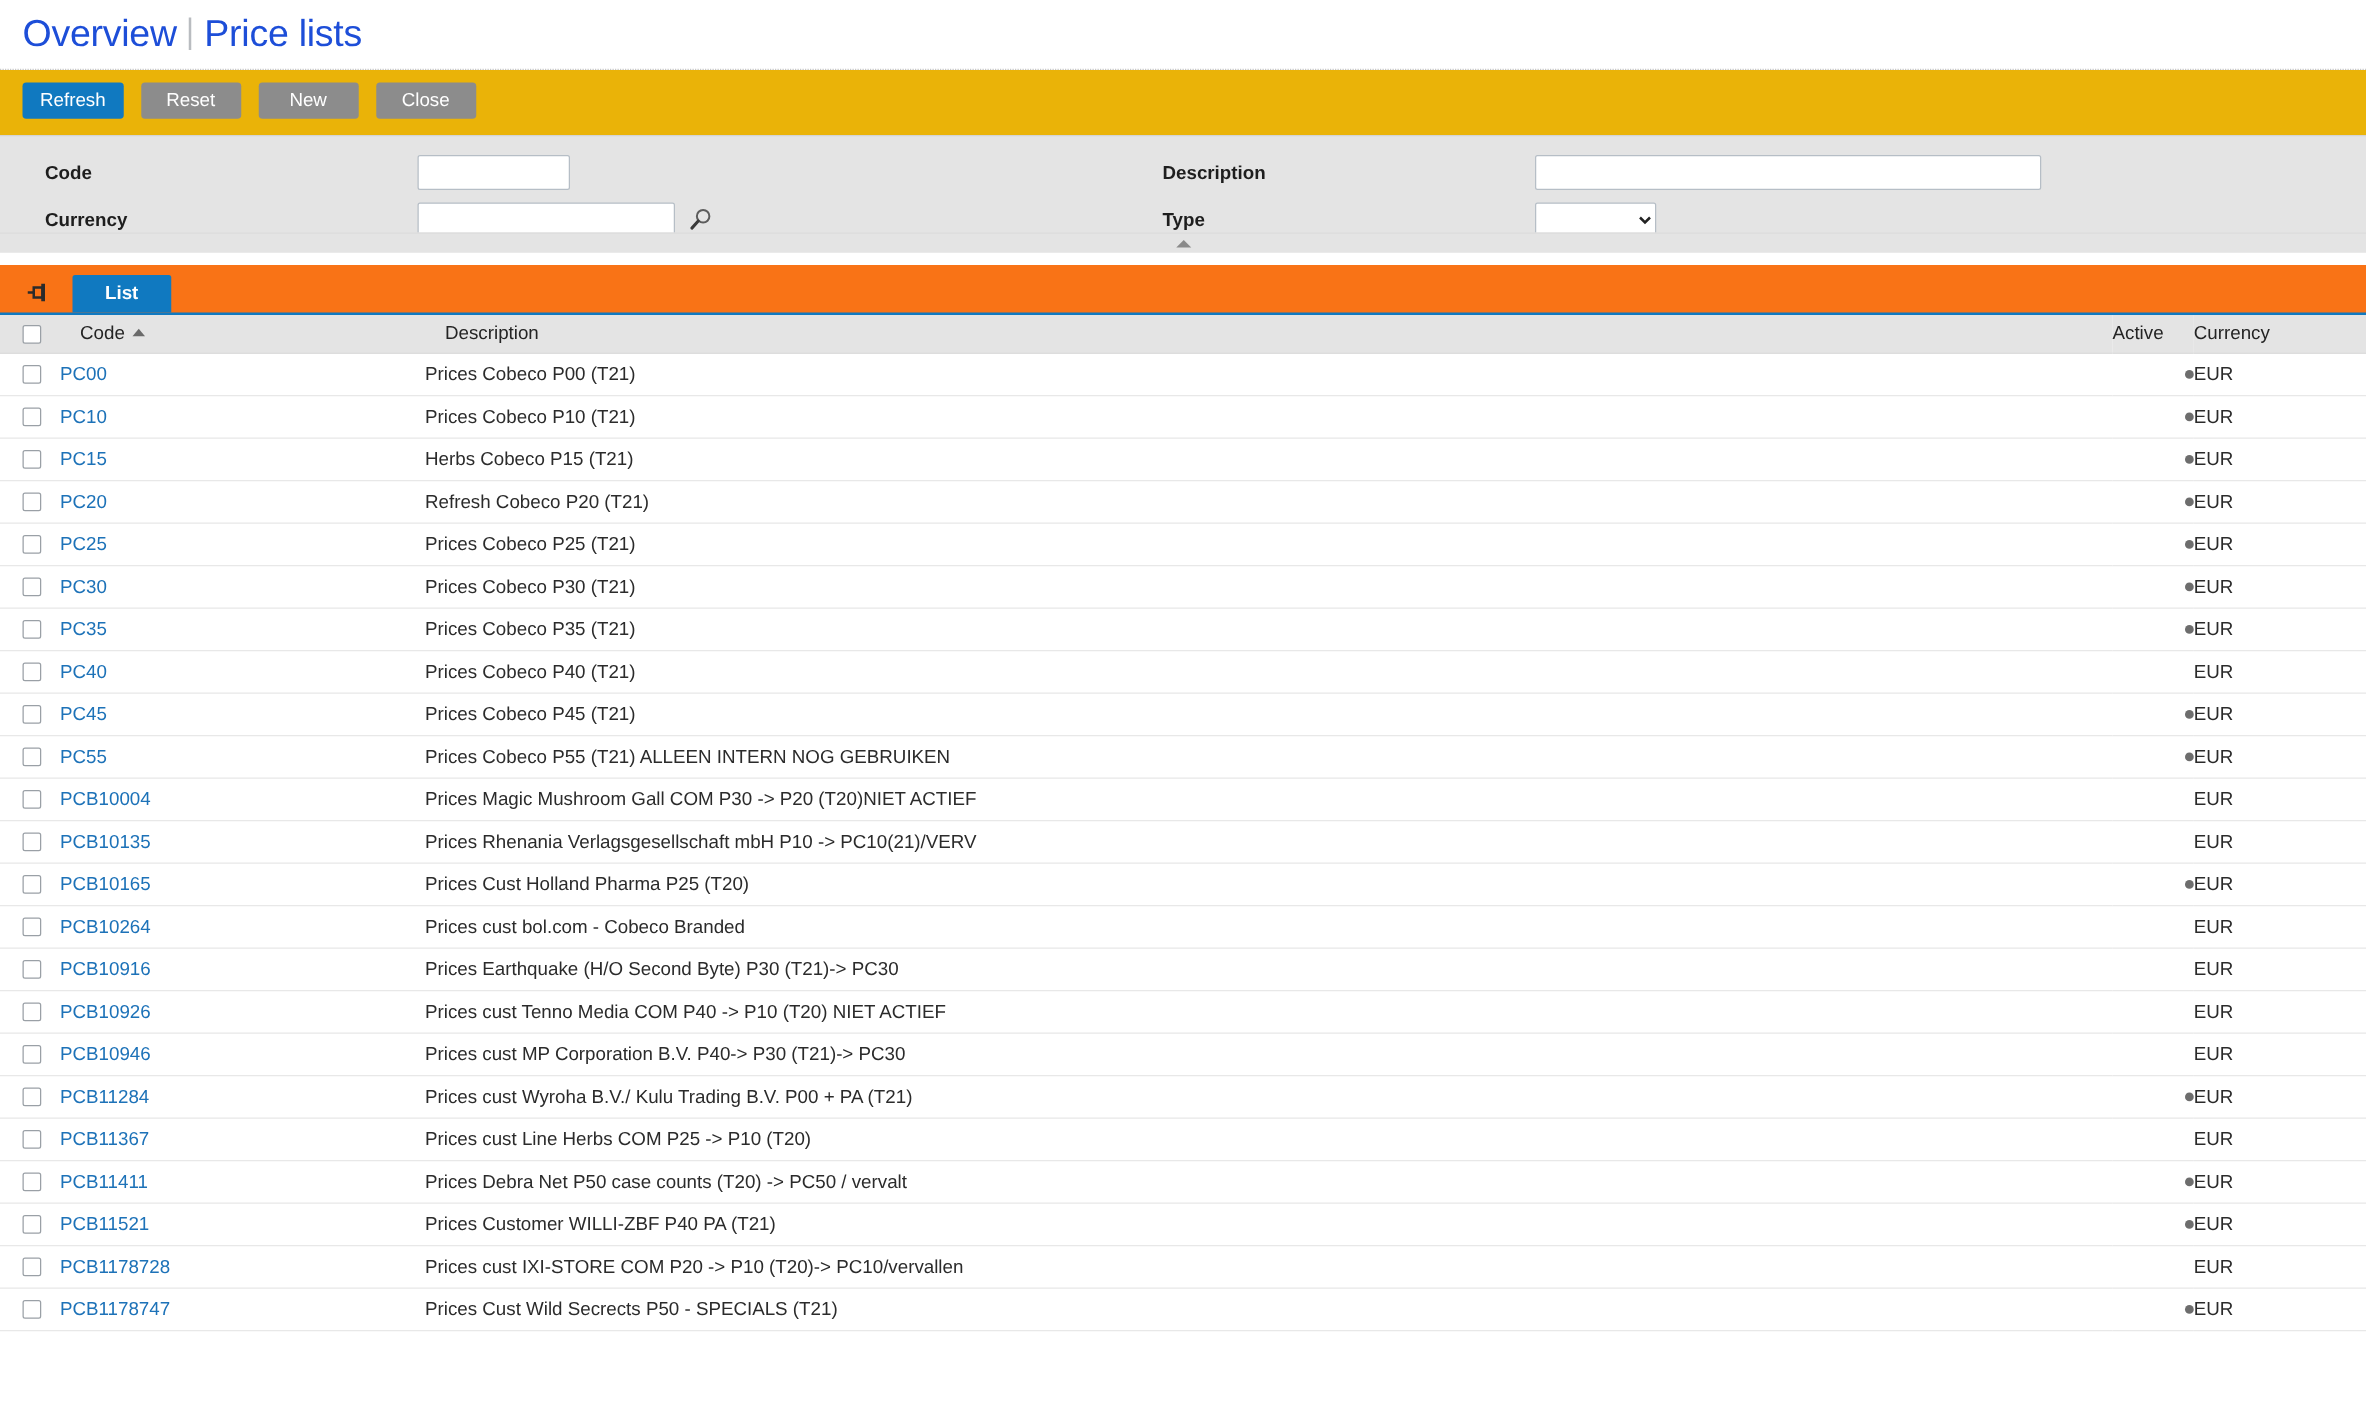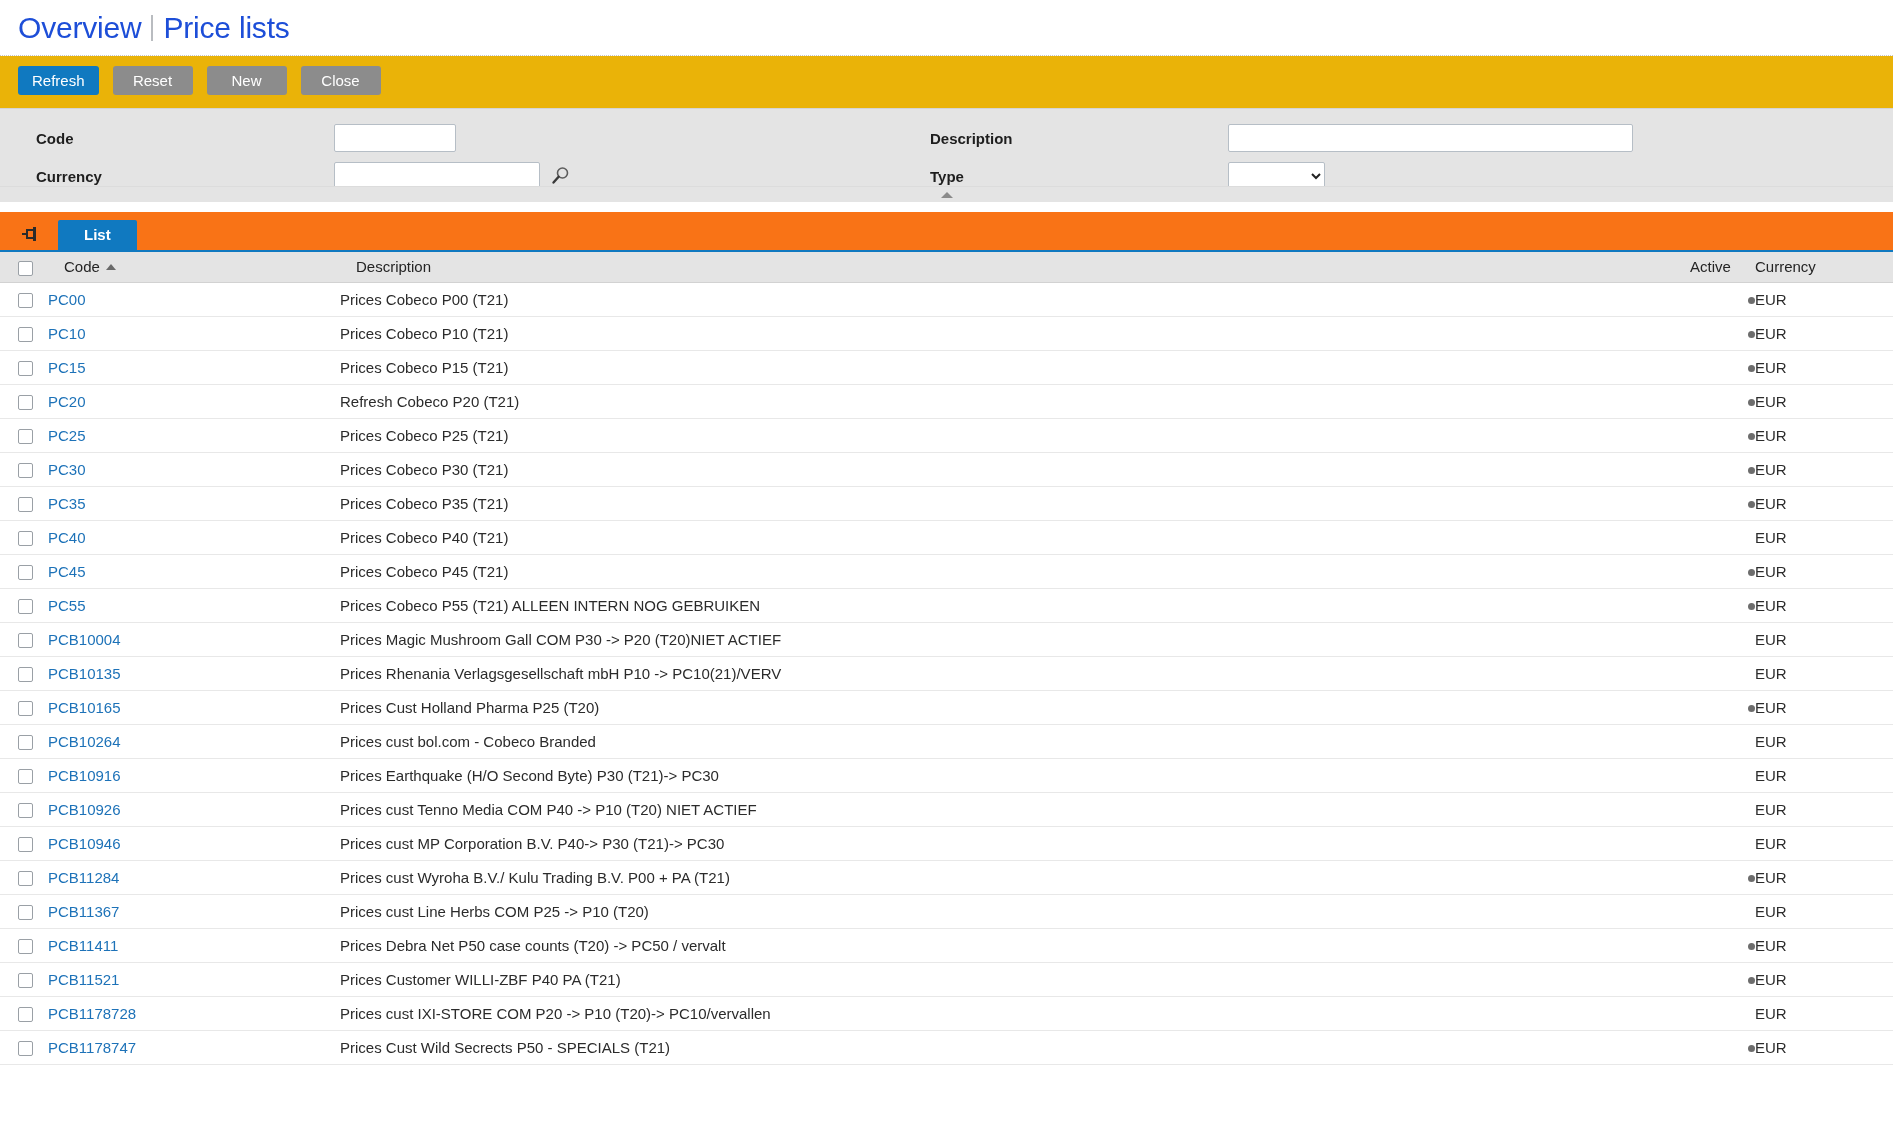--- a/index.html
+++ b/index.html
@@ -335,21 +335,21 @@
       <tr>
         <td><span class="chk"></span></td>
         <td class="td-code"><a>PC10</a></td>
         <td class="td-desc">Prices Cobeco P10 (T21)</td>
         <td class="td-act"><span class="dot"></span></td>
         <td class="td-cur">EUR</td>
       </tr>
       <tr>
         <td><span class="chk"></span></td>
         <td class="td-code"><a>PC15</a></td>
-        <td class="td-desc">Prices Cobeco P15 (T21)</td>
+        <td class="td-desc">Herbs Cobeco P15 (T21)</td>
         <td class="td-act"><span class="dot"></span></td>
         <td class="td-cur">EUR</td>
       </tr>
       <tr>
         <td><span class="chk"></span></td>
         <td class="td-code"><a>PC20</a></td>
         <td class="td-desc">Refresh Cobeco P20 (T21)</td>
         <td class="td-act"><span class="dot"></span></td>
         <td class="td-cur">EUR</td>
       </tr>

